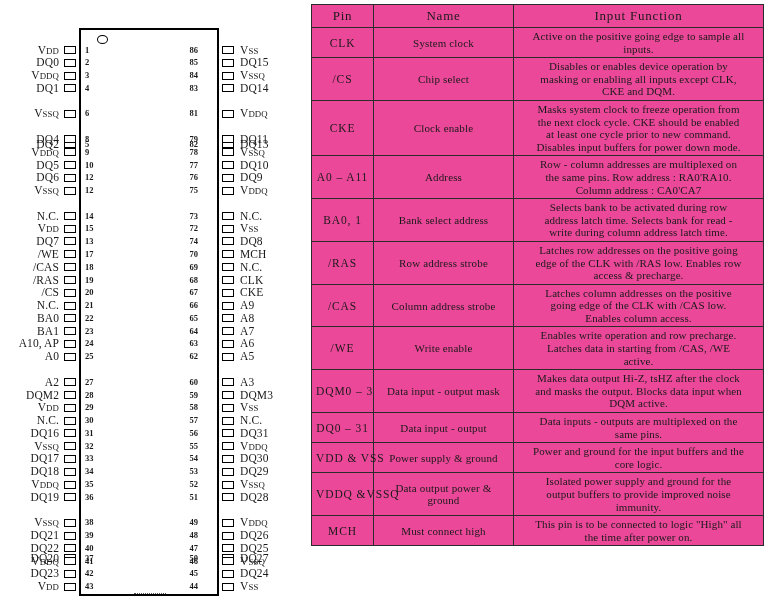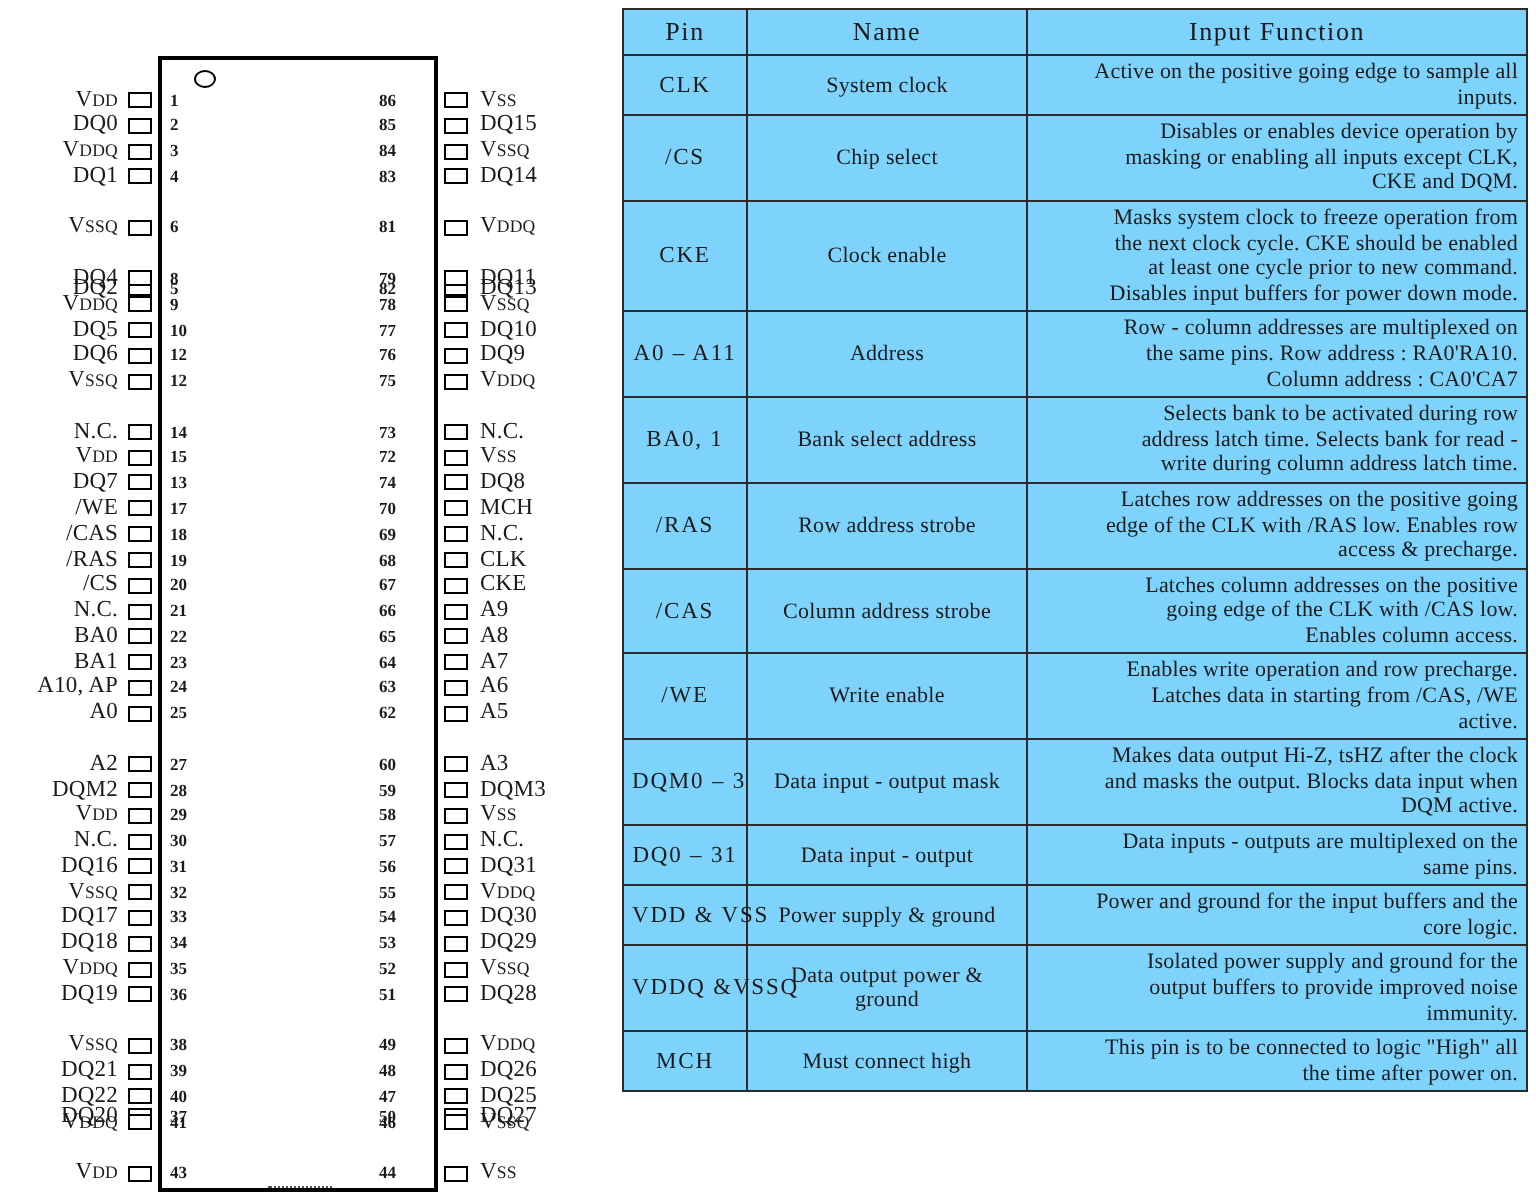--- a/index.html
+++ b/index.html
@@ -136,21 +136,21 @@
   #pin-table-wrap {
     position: absolute;
     left: 311px;
     top: 4px;
     width: 452px;
   }
   table.pin-table {
     border-collapse: collapse;
     width: 452px;
     table-layout: fixed;
-    background: #7dd3fc;
+    background: #ec4899;
   }
   table.pin-table td, table.pin-table th {
     border: 1px solid #2b2b2b;
     vertical-align: middle;
     padding: 2px 4px;
     font-weight: normal;
   }
   table.pin-table thead th {
     text-align: center;
     font-size: 13px;
@@ -167,21 +167,21 @@
     font-size: 11.5px;
     letter-spacing: 0.9px;
     white-space: nowrap;
   }
   td.c-name {
     text-align: center;
     font-size: 11px;
     letter-spacing: 0.15px;
   }
   td.c-func {
-    text-align: right;
+    text-align: center;
     font-size: 11px;
     line-height: 12.6px;
     letter-spacing: 0.1px;
     padding-left: 5px;
   }
   td.c-func .ln { display: block; white-space: nowrap; }
   td.c-name .ln { display: block; }
 </style>
 </head>
 <body>
@@ -487,20 +487,28 @@
         <span class="pr-pad"></span>
         <span class="pr-label">DQ25</span>
       </div>
       <div class="pin-row" style="top: 538.7px;">
         <span class="pl-label">V<span class="sub">DDQ</span></span>
         <span class="pl-pad"></span>
         <span class="pl-num">41</span>
         <span class="pr-num">46</span>
         <span class="pr-pad"></span>
         <span class="pr-label">V<span class="sub">SSQ</span></span>
+      </div>
+      <div class="pin-row" style="top: 551.48px;">
+        <span class="pl-label">DQ23</span>
+        <span class="pl-pad"></span>
+        <span class="pl-num">42</span>
+        <span class="pr-num">45</span>
+        <span class="pr-pad"></span>
+        <span class="pr-label">DQ24</span>
       </div>
       <div class="pin-row" style="top: 564.26px;">
         <span class="pl-label">V<span class="sub">DD</span></span>
         <span class="pl-pad"></span>
         <span class="pl-num">43</span>
         <span class="pr-num">44</span>
         <span class="pr-pad"></span>
         <span class="pr-label">V<span class="sub">SS</span></span>
       </div>
     </div>

